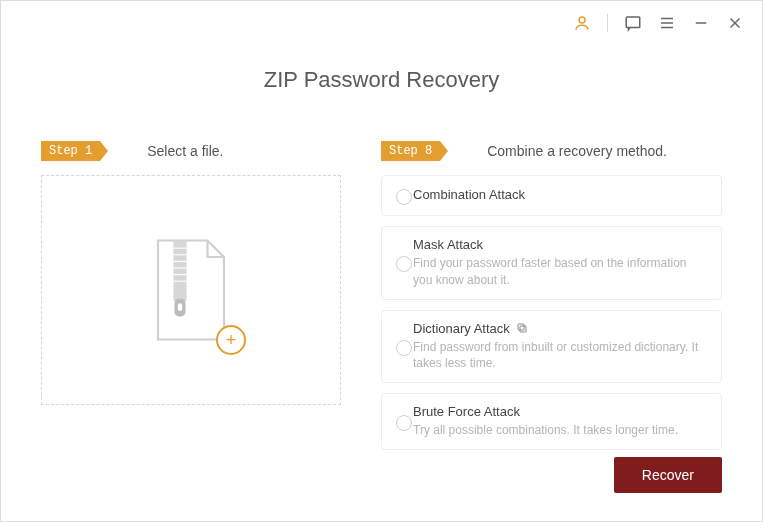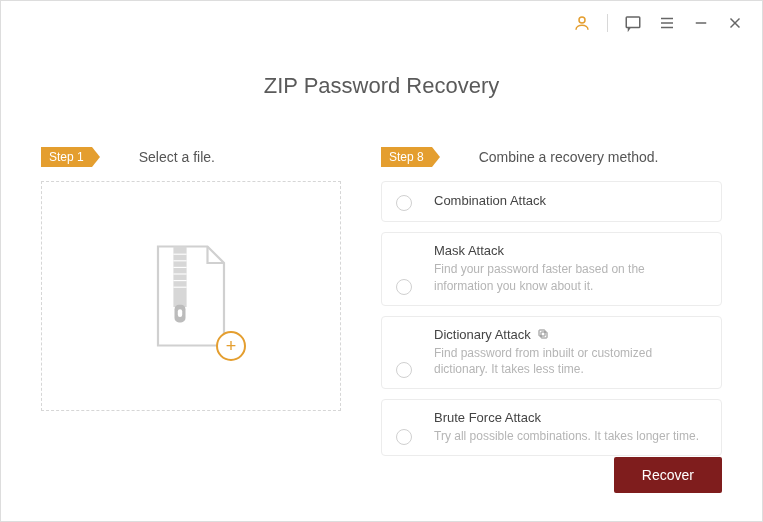--- a/index.html
+++ b/index.html
@@ -36,21 +36,21 @@
   color: #666;
   cursor: pointer;
 }
 .tb-icon.user { color: #e49e2f; }
 .tb-icon svg { width: 100%; height: 100%; }
 .page-title {
   text-align: center;
   font-size: 22px;
   font-weight: 400;
   color: #5a5a5a;
-  margin-top: 28px;
+  margin-top: 22px;
   margin-bottom: 48px;
 }
 .content {
   display: flex;
   padding: 0 40px;
   gap: 40px;
 }
 .left { width: 300px; }
 .right { flex: 1; }
 .step-header {
@@ -59,20 +59,21 @@
   margin-bottom: 14px;
   gap: 10px;
 }
 .step-tag {
   background: #e49e2f;
   color: #fff;
   font-size: 12px;
   font-weight: 500;
   padding: 3px 8px 3px 8px;
   position: relative;
+  font-family: Liberation Mono, monospace;
 }
 .step-tag::after {
   content: "";
   position: absolute;
   right: -8px;
   top: 0;
   border-top: 10px solid transparent;
   border-bottom: 10px solid transparent;
   border-left: 8px solid #e49e2f;
   height: 0;
@@ -108,22 +109,22 @@
   color: #e49e2f;
   font-size: 18px;
   line-height: 1;
 }
 .method-list { display: flex; flex-direction: column; gap: 10px; }
 .method {
   border: 1px solid #ececec;
   border-radius: 4px;
   padding: 10px 14px;
   display: flex;
-  align-items: flex-end;
-  gap: 22px;
+  align-items: center;
+  gap: 1px;
   cursor: pointer;
 }
 .method .radio {
   width: 16px;
   height: 16px;
   border-radius: 50%;
   border: 1.5px solid #d0d0d0;
   margin-top: 3px;
   flex-shrink: 0;
 }

